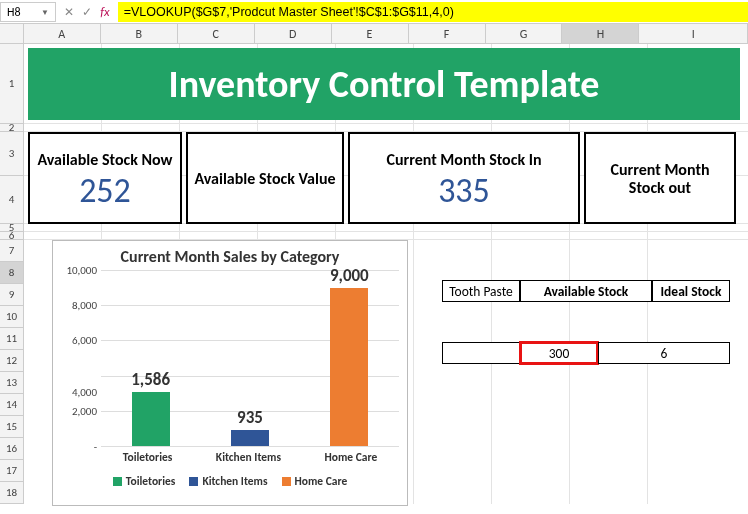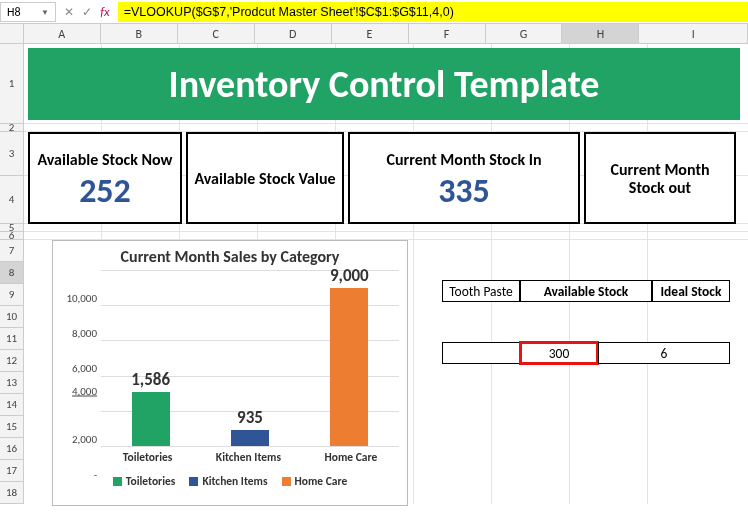--- a/index.html
+++ b/index.html
@@ -33,28 +33,28 @@
 .gridlines-h { position: absolute; left: 0; right: 0; border-bottom: 1px solid #e3e3e3; }
 
 
 .title-banner { position: absolute; left: 4px; top: 4px; width: 712px; height: 72px; background: #21a366; color: #fff; display: flex; align-items: center; justify-content: center; font-size: 38px; font-weight: bold; }
 
 
 .kpi-row { position: absolute; left: 4px; top: 88px; width: 712px; height: 92px; display: flex; gap: 0; }
 .kpi { border: 2px solid #000; display: flex; flex-direction: column; align-items: center; justify-content: center; background: #fff; }
 .kpi1 { width: 154px; } .kpi2 { width: 158px; margin-left: 4px; } .kpi3 { width: 232px; margin-left: 4px; } .kpi4 { width: 152px; margin-left: 4px; }
 .kpi .lbl { font-size: 16px; font-weight: bold; text-align: center; line-height: 1.15; padding: 4px 6px 2px; }
-.kpi .val { font-size: 34px; font-weight: bold; color: #2f5597; line-height: 1.1; }
+.kpi .val { font-size: 34px; font-weight: normal; color: #2f5597; line-height: 1.1; }
 
 
 .chart-box { position: absolute; left: 28px; top: 196px; width: 356px; height: 266px; border: 1px solid #bbb; background: #fff; }
 .chart-title { text-align: center; font-size: 16px; font-weight: bold; color: #333; padding: 6px 0 4px; }
 .chart-plot { position: relative; height: 176px; margin: 0 8px 0 48px; }
 .yaxis { position: absolute; left: -44px; top: 0; height: 100%; width: 44px; }
-.ytick { position: absolute; right: 4px; font-size: 11px; color: #444; transform: translateY(-50%); margin-top: 28px; }
+.ytick { position: absolute; right: 4px; font-size: 11px; color: #444; transform: translateY(-50%); }
 .gl { position: absolute; left: 0; right: 0; border-top: 1px solid #ddd; }
 .bars { position: absolute; left: 0; right: 0; bottom: 0; top: 0; display: flex; justify-content: space-around; align-items: flex-end; }
 .bar-group { display: flex; flex-direction: column; align-items: center; width: 33%; }
 .bar { width: 38px; }
 .bar-label { font-size: 17px; font-weight: bold; color: #333; margin-bottom: 2px; }
 .xaxis { display: flex; justify-content: space-around; margin: 4px 8px 0 48px; font-size: 11.5px; color: #333; font-weight: bold; }
 .legend { display: flex; justify-content: center; gap: 14px; margin-top: 10px; font-size: 11.5px; color: #333; }
 .leg-item { display: flex; align-items: center; gap: 4px; font-weight: bold; }
 .leg-sw { width: 9px; height: 9px; }
 
@@ -151,21 +151,21 @@
           <div class="lbl">Current Month Stock out</div>
         </div>
       </div>
 
       <div class="chart-box">
         <div class="chart-title">Current Month Sales by Category</div>
         <div class="chart-plot">
           <div class="yaxis" id="yaxis">
               <div class="ytick" style="top: 176px;">-</div>
               <div class="ytick" style="top: 140.8px;">2,000</div>
-              <div class="ytick" style="top: 93px; text-decoration: underline;">4,000</div>
+              <div class="ytick" style="top: 122px;">4,000</div>
               <div class="ytick" style="top: 70.4px;">6,000</div>
               <div class="ytick" style="top: 35.2px;">8,000</div>
               <div class="ytick" style="top: 0px;">10,000</div>
             </div>
           <div id="glines">
               <div class="gl" style="top: 176px;"></div>
               <div class="gl" style="top: 140.8px;"></div>
               <div class="gl" style="top: 105.6px;"></div>
               <div class="gl" style="top: 70.4px;"></div>
               <div class="gl" style="top: 35.2px;"></div>

